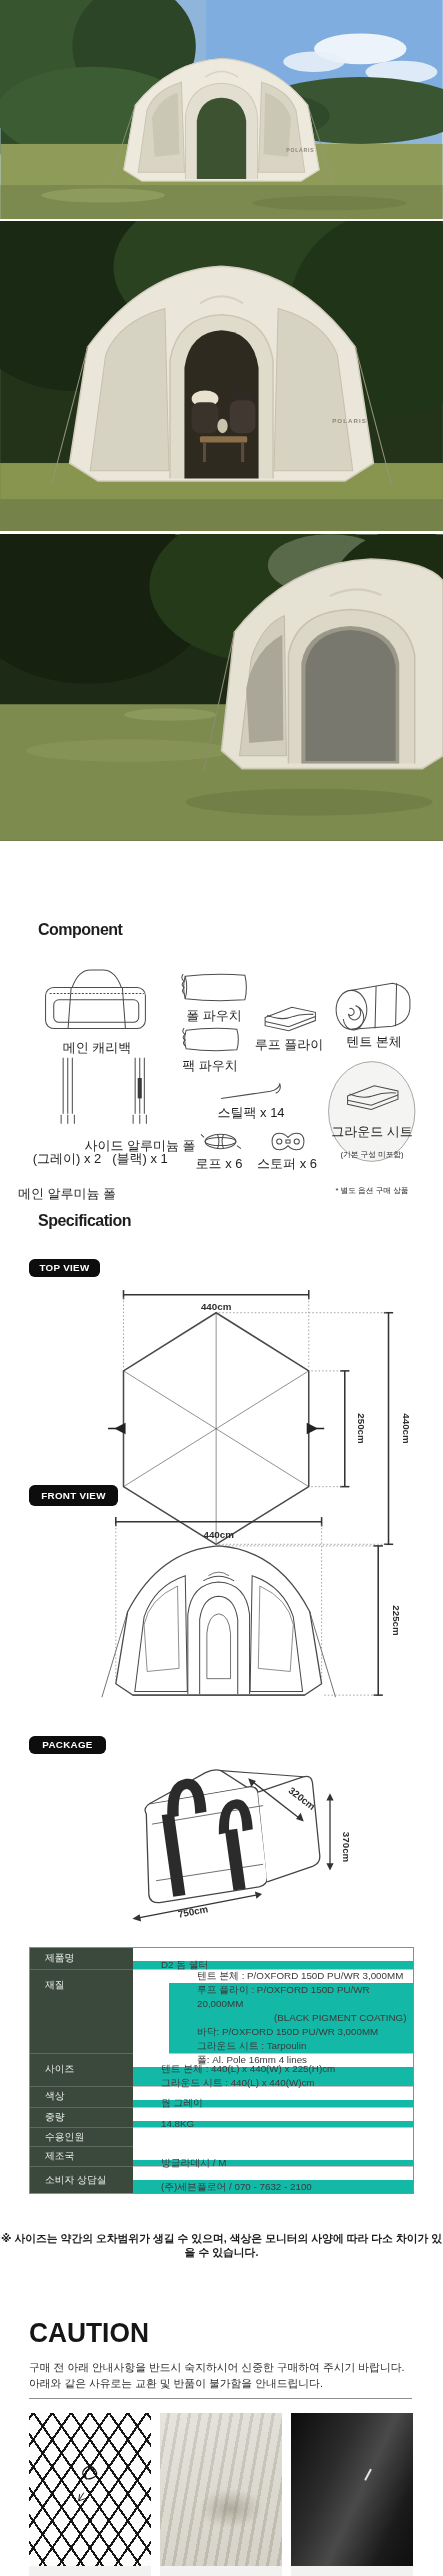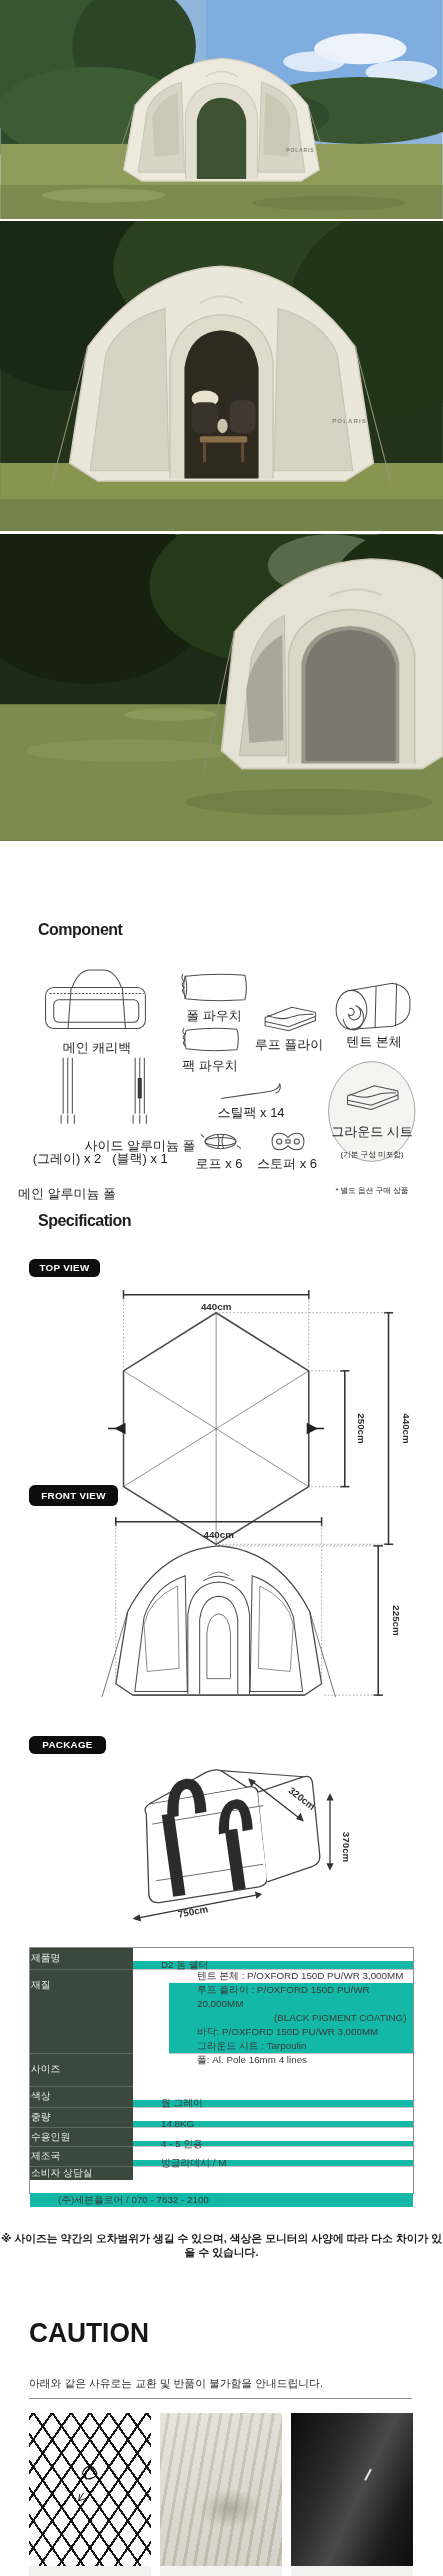--- a/index.html
+++ b/index.html
@@ -12,21 +12,21 @@
   .badge{position:absolute;background:#0d0d0d;color:#fff;border-radius:5.7px;
          font-size:9.8px;font-weight:800;letter-spacing:0.3px;display:flex;align-items:center;justify-content:center;}
   .intro{position:absolute;left:29px;font-size:10.8px;color:#2b2b2b;}
   .divider{position:absolute;left:29px;width:383px;height:0;border-top:1px solid #8f8f8f;}
   .complbl{position:absolute;font-size:13px;color:#1f1f1f;text-align:center;transform:translateX(-50%);white-space:nowrap;}
   .dimtxt{font-size:19px;font-weight:700;fill:#2e2e2e;}
   .line-art{stroke:#4c4c4c;fill:none;stroke-width:2;}
   .spec-table{position:absolute;left:29px;top:1947px;width:383px;border:0.5px solid #8c8c8c;border-collapse:collapse;}
   .spec-row{display:flex;}
   .spec-label{width:103px;background:#3b493c;color:#e9ebe8;font-size:9.8px;
-              padding-left:1px;display:flex;align-items:center;box-sizing:border-box;
+              padding-left:15px;display:flex;align-items:center;box-sizing:border-box;
               border-bottom:0.5px solid #5c6b5d;}
   .spec-value{flex:1;background:#14b8a6;color:#3a3a3a;font-size:9.8px;padding-left:28px;
               display:flex;flex-direction:column;justify-content:center;box-sizing:border-box;
               border-bottom:0.5px solid #c3c3c3;margin-top:13px;}
   .spec-value div{line-height:14px;}
   .card-photo{position:absolute;width:122px;height:154px;overflow:hidden;}
   .card-gray{position:absolute;width:122px;height:138px;background:#f2f2f1;box-sizing:border-box;
              display:flex;flex-direction:column;align-items:center;padding:21.6px 7.2px 0 7.2px;}
   .mesh-bg{background:
       repeating-linear-gradient(55deg, transparent 0 13.4px, #161616 13.4px 15.5px),
@@ -353,56 +353,58 @@
         <div>텐트 본체 : P/OXFORD 150D PU/WR 3,000MM</div>
         <div>루프 플라이 : P/OXFORD 150D PU/WR 20,000MM</div>
         <div style="margin-left:77px;">(BLACK PIGMENT COATING)</div>
         <div>바닥: P/OXFORD 150D PU/WR 3,000MM</div>
         <div>그라운드 시트 : Tarpoulin</div>
         <div>폴: Al. Pole 16mm 4 lines</div>
       </div>
     </div>
     <div class="spec-row" style="height:33px;">
       <div class="spec-label">사이즈</div>
+      <div class="spec-value">
+        <div>텐트 본체 : 440(L) x 440(W) x 225(H)cm</div>
+        <div>그라운드 시트 : 440(L) x 440(W)cm</div>
+      </div>
     </div>
     <div class="spec-row" style="height:21.6px;">
       <div class="spec-label">색상</div>
       <div class="spec-value">
           <div>웜 그레이</div>
         </div>
     </div>
     <div class="spec-row" style="height:19.6px;">
       <div class="spec-label">중량</div>
       <div class="spec-value">
           <div>14.8KG</div>
         </div>
     </div>
     <div class="spec-row" style="height:19.6px;">
       <div class="spec-label">수용인원</div>
-      <div class="spec-value">
-          <div>4 - 5 인용</div>
-        </div>
     </div>
     <div class="spec-row" style="height:20px;">
       <div class="spec-label">제조국</div>
       <div class="spec-value">
           <div>방글라데시 / M</div>
         </div>
     </div>
-    <div class="spec-row" style="height:26px;flex-direction:column;">
+    <div class="spec-row" style="height:26px;">
       <div class="spec-label" style="border-bottom:none;">소비자 상담실</div>
       <div class="spec-value" style="border-bottom:none;">
           <div>(주)세븐플로어 / 070 - 7632 - 2100</div>
         </div>
     </div>
   </div>
 
   <div class="abs" style="left:0;top:2232px;width:443px;text-align:center;font-size:10.8px;font-weight:600;color:#1d1d1d;">※ 사이즈는 약간의 오차범위가 생길 수 있으며, 색상은 모니터의 사양에 따라 다소 차이가 있을 수 있습니다.</div>
 
   <div class="big-title" style="top:2317px;">CAUTION</div>
+  <div class="intro" style="top:2361px;">구매 전 아래 안내사항을 반드시 숙지하시어 신중한 구매하여 주시기 바랍니다.</div>
   <div class="intro" style="top:2377px;">아래와 같은 사유로는 교환 및 반품이 불가함을 안내드립니다.</div>
   <div class="divider" style="top:2398px;"></div>
 
   <div class="card-photo mesh-bg" style="left:29px;top:2413px;">
     <svg width="122" height="154" viewBox="0 0 236 298">
       <path d="M112,128 q-14,-10 -4,-20 q12,-10 20,2 q8,12 -6,16 q-16,6 -12,-10 q4,-12 16,-6" fill="none" stroke="#111" stroke-width="2.5"></path>
       <path d="M96,170 l10,-16 M96,170 l12,-4 M96,170 l2,-13" stroke="#111" stroke-width="1.8" fill="none"></path>
     </svg>
   </div>
   <div class="card-photo fabric-bg" style="left:160px;top:2413px;"></div>

